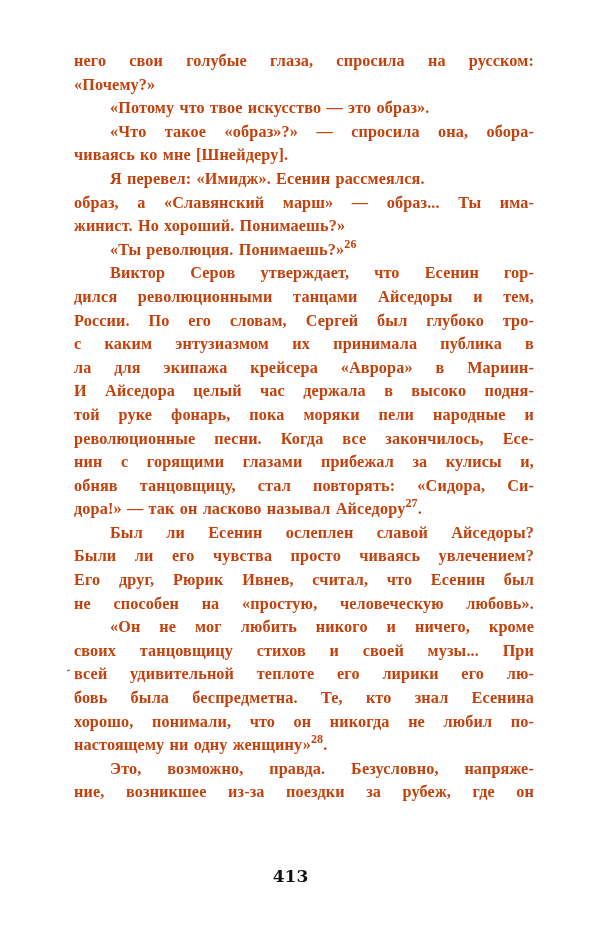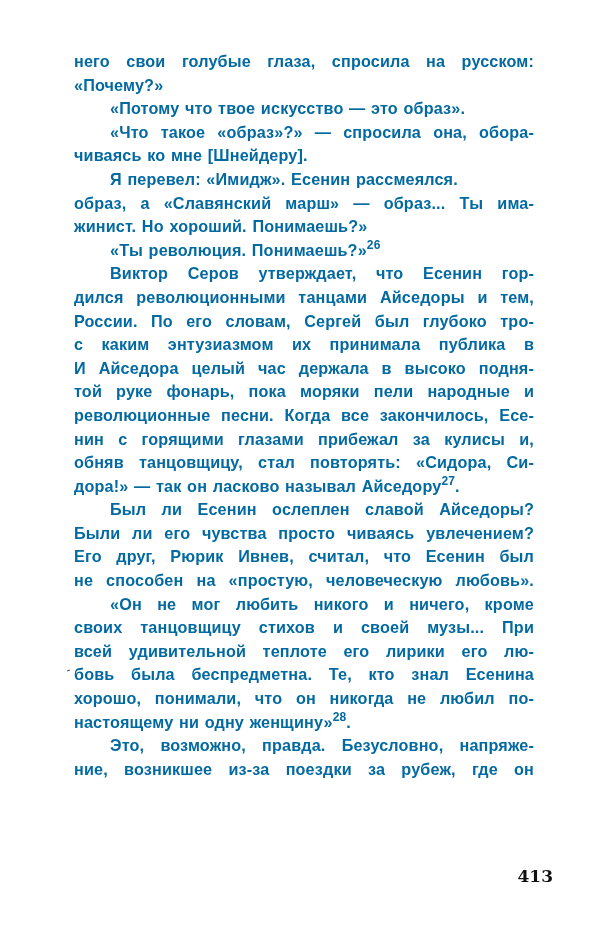--- a/index.html
+++ b/index.html
@@ -11,25 +11,25 @@
       width: 600px;
       height: 936px;
       position: relative;
       overflow: hidden;
     }
     .page {
       position: absolute;
       left: 74px;
       top: 50px;
       width: 460px;
-      font-family: Liberation Sans, sans-serif;
+      font-family: Liberation Serif, serif;
       font-weight: bold;
       font-size: 16.2px;
       line-height: 23.6px;
-      color: #0369a1;
+      color: #c2410c;
       text-align: justify;
       letter-spacing: 0.15px;
       word-spacing: 1px;
     }
     .line {
       display: block;
       text-align: justify;
       text-align-last: justify;
       height: 23.6px;
       white-space: nowrap;
@@ -41,24 +41,24 @@
     .line.first-indent {
       padding-left: 36px;
     }
     sup {
       font-size: 12px;
       line-height: 0;
       vertical-align: 7px;
     }
     .page-number {
       position: absolute;
-      left: 4px;
+      left: 16px;
       width: 549px;
       top: 866px;
-      text-align: right;
+      text-align: center;
       font-family: "DejaVu Serif", serif;
       font-weight: bold;
       font-size: 17px;
       color: #111111;
     }
     .stray-mark {
       position: absolute;
       left: 67px;
       top: 670px;
       width: 3px;
@@ -77,20 +77,21 @@
     <span class="line first-indent"><span>«Что такое «образ»?» — спросила она, обора-</span></span>
     <span class="line last"><span>чиваясь ко мне [Шнейдеру].</span></span>
     <span class="line first-indent last"><span>Я перевел: «Имидж». Есенин рассмеялся.</span></span>
     <span class="line"><span>образ, а «Славянский марш» — образ... Ты има-</span></span>
     <span class="line last"><span>жинист. Но хороший. Понимаешь?»</span></span>
     <span class="line first-indent last"><span>«Ты революция. Понимаешь?»</span><sup>26</sup></span>
     <span class="line first-indent"><span>Виктор Серов утверждает, что Есенин гор-</span></span>
     <span class="line"><span>дился революционными танцами Айседоры и тем,</span></span>
     <span class="line"><span>России. По его словам, Сергей был глубоко тро-</span></span>
     <span class="line"><span>с каким энтузиазмом их принимала публика в</span></span>
+    <span class="line"><span>ла для экипажа крейсера «Аврора» в Мариин-</span></span>
     <span class="line"><span>И Айседора целый час держала в высоко подня-</span></span>
     <span class="line"><span>той руке фонарь, пока моряки пели народные и</span></span>
     <span class="line"><span>революционные песни. Когда все закончилось, Есе-</span></span>
     <span class="line"><span>нин с горящими глазами прибежал за кулисы и,</span></span>
     <span class="line"><span>обняв танцовщицу, стал повторять: «Сидора, Си-</span></span>
     <span class="line last"><span>дора!» — так он ласково называл Айседору</span><sup>27</sup><span>.</span></span>
     <span class="line first-indent"><span>Был ли Есенин ослеплен славой Айседоры?</span></span>
     <span class="line"><span>Были ли его чувства просто чиваясь увлечением?</span></span>
     <span class="line"><span>Его друг, Рюрик Ивнев, считал, что Есенин был</span></span>
     <span class="line"><span>не способен на «простую, человеческую любовь».</span></span>

